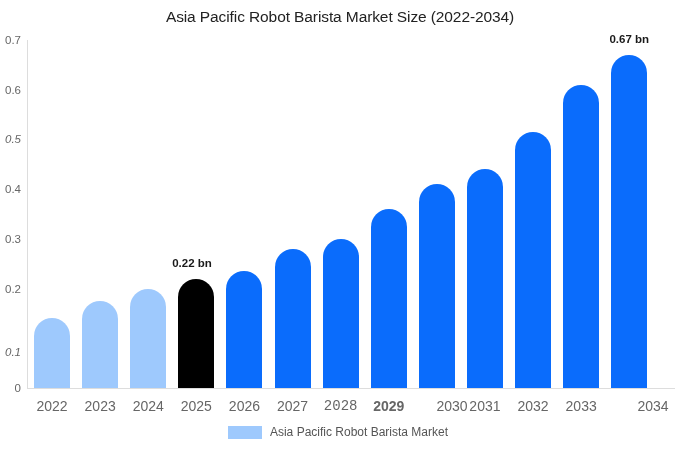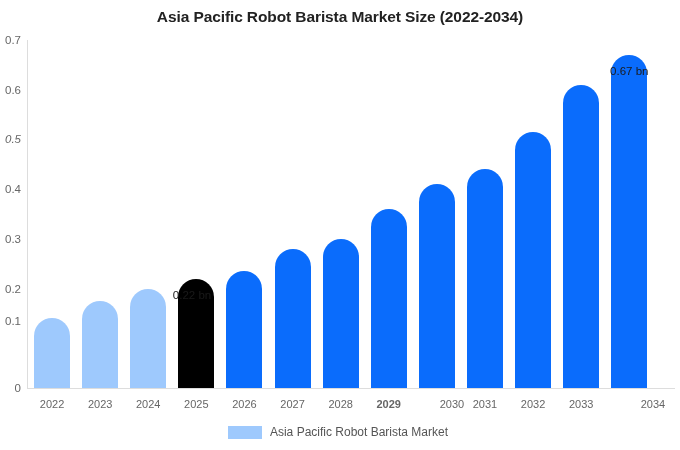--- a/index.html
+++ b/index.html
@@ -20,21 +20,21 @@
     height: 450px;
   }
   
   .chart-title {
     position: absolute;
     top: 8px;
     left: 0;
     width: 680px;
     text-align: center;
     font-size: 15.5px;
-    font-weight: bold;
+    font-weight: normal;
     color: #222222;
     letter-spacing: -0.1px;
   }
   .y-axis-line {
     position: absolute;
     left: 27px;
     top: 40px;
     width: 1px;
     height: 349px;
     background: #dddddd;
@@ -76,34 +76,33 @@
   .bar {
     position: absolute;
     bottom: 62px; 
     border-top-left-radius: 18px;
     border-top-right-radius: 18px;
   }
   
   .x-tick {
     position: absolute;
     top: 398px;
-    font-size: 11px;
+    font-size: 14px;
     color: #666666;
     text-align: center;
     white-space: nowrap;
   }
   
   .value-label {
     position: absolute;
     font-size: 11.5px;
-    font-weight: normal;
+    font-weight: bold;
     color: #1a1a1a;
     text-align: center;
     white-space: nowrap;
-    margin-top: 32px;
   }
   
   .legend {
     position: absolute;
     left: 0;
     top: 425px;
     width: 676px;
     display: flex;
     justify-content: center;
     align-items: center;
@@ -121,21 +120,21 @@
 </style>
 </head>
 <body>
 
 <div id="chart-root">
 
   <div class="chart-title">Asia Pacific Robot Barista Market Size (2022-2034)</div>
 
   <div class="y-ticks-col" id="y-ticks">
       <div class="y-tick" style="top: 388px;">0</div>
-      <div class="y-tick" style="top: 321px;">0.1</div>
+      <div class="y-tick" style="top: 352px; font-style: italic;">0.1</div>
       <div class="y-tick" style="top: 288.571px;">0.2</div>
       <div class="y-tick" style="top: 238.857px;">0.3</div>
       <div class="y-tick" style="top: 189.143px;">0.4</div>
       <div class="y-tick" style="top: 139.429px; font-style: italic;">0.5</div>
       <div class="y-tick" style="top: 89.7143px;">0.6</div>
       <div class="y-tick" style="top: 40px; padding-left: 44px;">0.7</div>
     </div>
 
   <div class="y-axis-line"></div>
   <div class="x-axis-line"></div>
@@ -148,21 +147,21 @@
       <div class="bar" style="left: 130.25px; width: 36px; height: 99.4286px; background: rgb(158, 201, 253);"></div>
       <div class="x-tick" style="left: 124.25px; width: 48px;">2024</div>
       <div class="bar" style="left: 178.35px; width: 36px; height: 109.371px; background: rgb(0, 0, 0);"></div>
       <div class="x-tick" style="left: 172.35px; width: 48px;">2025</div>
       <div class="value-label" style="left: 156px; width: 72px; top: 256.629px;">0.22 bn</div>
       <div class="bar" style="left: 226.45px; width: 36px; height: 116.829px; background: rgb(10, 108, 252);"></div>
       <div class="x-tick" style="left: 220.45px; width: 48px;">2026</div>
       <div class="bar" style="left: 274.55px; width: 36px; height: 139.2px; background: rgb(10, 108, 252);"></div>
       <div class="x-tick" style="left: 268.55px; width: 48px;">2027</div>
       <div class="bar" style="left: 322.65px; width: 36px; height: 149.143px; background: rgb(10, 108, 252);"></div>
-      <div class="x-tick" style="left: 316.65px; width: 48px;">2028</div>
+      <div class="x-tick" style="left: 316.65px; width: 48px; font-family: Liberation Mono, monospace;">2028</div>
       <div class="bar" style="left: 370.75px; width: 36px; height: 178.971px; background: rgb(10, 108, 252);"></div>
       <div class="x-tick" style="left: 364.75px; width: 48px; font-weight: bold;">2029</div>
       <div class="bar" style="left: 418.85px; width: 36px; height: 203.829px; background: rgb(10, 108, 252);"></div>
       <div class="x-tick" style="left: 428px; width: 48px;">2030</div>
       <div class="bar" style="left: 466.95px; width: 36px; height: 218.743px; background: rgb(10, 108, 252);"></div>
       <div class="x-tick" style="left: 460.95px; width: 48px;">2031</div>
       <div class="bar" style="left: 515.05px; width: 36px; height: 256.029px; background: rgb(10, 108, 252);"></div>
       <div class="x-tick" style="left: 509.05px; width: 48px;">2032</div>
       <div class="bar" style="left: 563.15px; width: 36px; height: 303.257px; background: rgb(10, 108, 252);"></div>
       <div class="x-tick" style="left: 557.15px; width: 48px;">2033</div>

